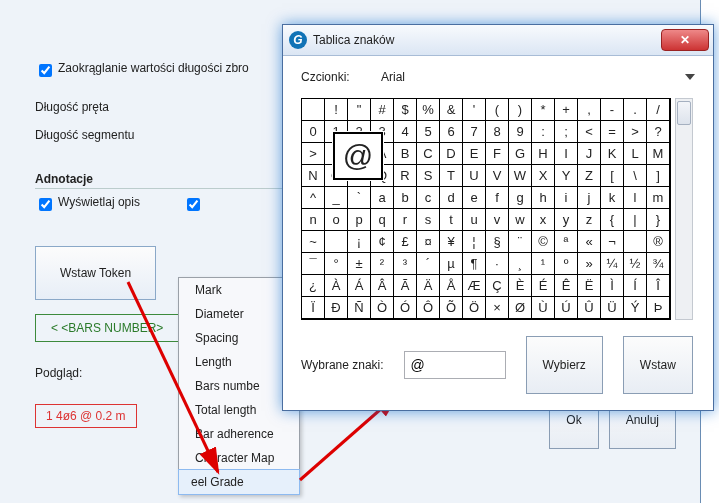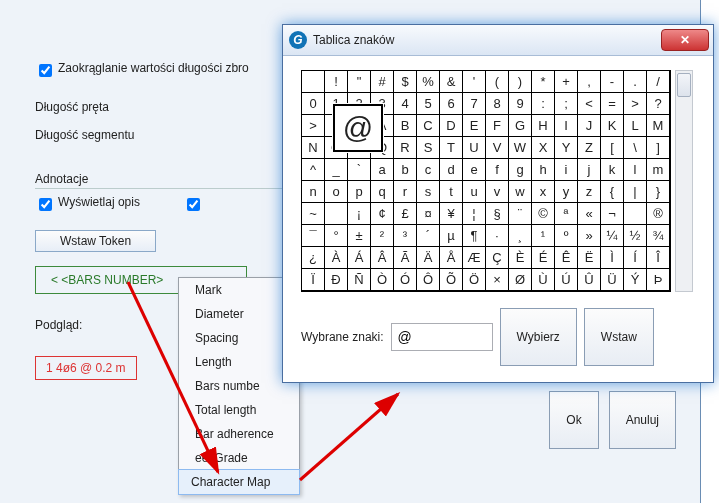--- a/index.html
+++ b/index.html
@@ -4,23 +4,23 @@
 <style>
   html,body{margin:0;padding:0;font-family:"Segoe UI",Tahoma,sans-serif;font-size:12px;color:#222;background:#fff}
   .stage{position:relative;width:719px;height:503px;background:#fff;overflow:hidden}
   
   .back-panel{position:absolute;left:0;top:0;width:700px;height:503px;
      background:#eef3f9;border-right:1px solid #6a8db4}
   .back-inner{position:absolute;left:35px;right:0;top:55px}
   .chk{display:inline-flex;align-items:flex-start;margin:6px 0}
   .chk input{margin-right:6px}
   .lbl{margin:14px 0;color:#222}
-  .section-title{font-weight:normal;margin-top:30px;border-bottom:1px solid #bcc;display:block;padding-bottom:2px;width:260px}
+  .section-title{font-weight:bold;margin-top:30px;border-bottom:1px solid #bcc;display:block;padding-bottom:2px;width:260px}
   .btn-small{display:inline-block;background:linear-gradient(#fcfcfc,#e7eef7);border:1px solid #8aa8c8;
-     padding:3px 24px;margin-top:10px}
+     padding:19px 24px;margin-top:26px}
   .green-box{border:1px solid #3c8a3c;padding:6px 15px;width:180px;color:#2a7a2a;margin-top:14px;font-size:12px}
   .podglad{margin-top:24px}
   .red-box{border:1px solid #d33;color:#d33;padding:4px 10px;display:inline-block;margin-top:24px}
   
   .ctx-menu{position:absolute;left:178px;top:277px;width:120px;background:#f7f8fb;border:1px solid #9aa0a8;box-shadow:2px 2px 4px rgba(0,0,0,.2)}
   .ctx-item{padding:5px 12px;cursor:default;border-left:4px solid transparent}
   .ctx-item:last-child{background:#e6f0fb;border:1px solid #8dbaf0;margin:-1px}
   
   .arrow{position:absolute;pointer-events:none}
   
@@ -37,21 +37,21 @@
   
   .grid-wrap{display:flex}
   .char-grid{border:1px solid #000}
   .char-grid .row{display:flex}
   .cell{width:22px;height:21px;border:1px solid #000;margin:-1px 0 0 -1px;display:flex;align-items:center;justify-content:center;font-size:13px;background:#fff}
   .scroll-track{width:16px;margin-left:4px;background:#eef0f3;border:1px solid #c4c9d0;position:relative}
   .scroll-thumb{position:absolute;left:1px;right:1px;top:2px;height:22px;background:linear-gradient(#f3f5f9,#dde3ec);border:1px solid #a5b0c0;border-radius:2px}
   
   .mag{position:absolute;border:2px solid #000;background:#fff;display:flex;align-items:center;justify-content:center;font-size:30px;font-family:Arial;box-shadow:0 0 0 1px #fff}
   
-  .sel-row{display:flex;align-items:center;margin-top:16px;gap:7px}
+  .sel-row{display:flex;align-items:center;margin-top:16px;gap:20px}
   .sel-row input[type=text]{height:22px;border:1px solid #abadb3;padding:2px 6px;width:88px;font-size:14px}
   .win-btn{background:linear-gradient(#fcfcfc,#e8edf4);border:1px solid #8a9db4;padding:21px 16px}
   
   .foot-btns{position:absolute;right:24px;bottom:54px;display:flex;gap:10px}
 </style>
 </head>
 <body>
 
 <div class="stage">
   <div class="back-panel">
@@ -91,22 +91,22 @@
   </div>
 
   <div class="ctx-menu">
     <div class="ctx-item">Mark</div>
     <div class="ctx-item">Diameter</div>
     <div class="ctx-item">Spacing</div>
     <div class="ctx-item">Length</div>
     <div class="ctx-item">Bars numbe</div>
     <div class="ctx-item">Total length</div>
     <div class="ctx-item">Bar adherence</div>
+    <div class="ctx-item">Character Map</div>
     <div class="ctx-item">eel Grade</div>
-    <div class="ctx-item">Character Map</div>
   </div>
 
   <svg class="arrow" style="left:0;top:0" width="719" height="503">
     <defs>
       <marker id="ah" markerWidth="10" markerHeight="10" refX="8" refY="3" orient="auto">
         <path d="M0,0 L9,3 L0,6 Z" fill="#d00"></path>
       </marker>
     </defs>
     <line x1="128" y1="282" x2="218" y2="472" stroke="#d00" stroke-width="3" marker-end="url(#ah)"></line>
     <line x1="300" y1="480" x2="398" y2="394" stroke="#d00" stroke-width="3" marker-end="url(#ah)"></line>
@@ -114,20 +114,25 @@
 
   <div class="dlg">
     <div class="titlebar">
       <span class="ico">G</span>
       <span class="title">Tablica znaków</span>
       <span class="close-btn">
         <span>✕</span>
       </span>
     </div>
     <div class="dlg-body">
+      <div class="font-row">
+        <span class="flabel">Czcionki:</span>
+        <span class="fname">Arial</span>
+        <span class="dropdown-arrow"></span>
+      </div>
 
       <div class="grid-wrap" style="position:relative">
         <div class="char-grid" id="char-grid">
             <div class="row">
               <div class="cell"> </div>
               <div class="cell">!</div>
               <div class="cell">"</div>
               <div class="cell">#</div>
               <div class="cell">$</div>
               <div class="cell">%</div>

